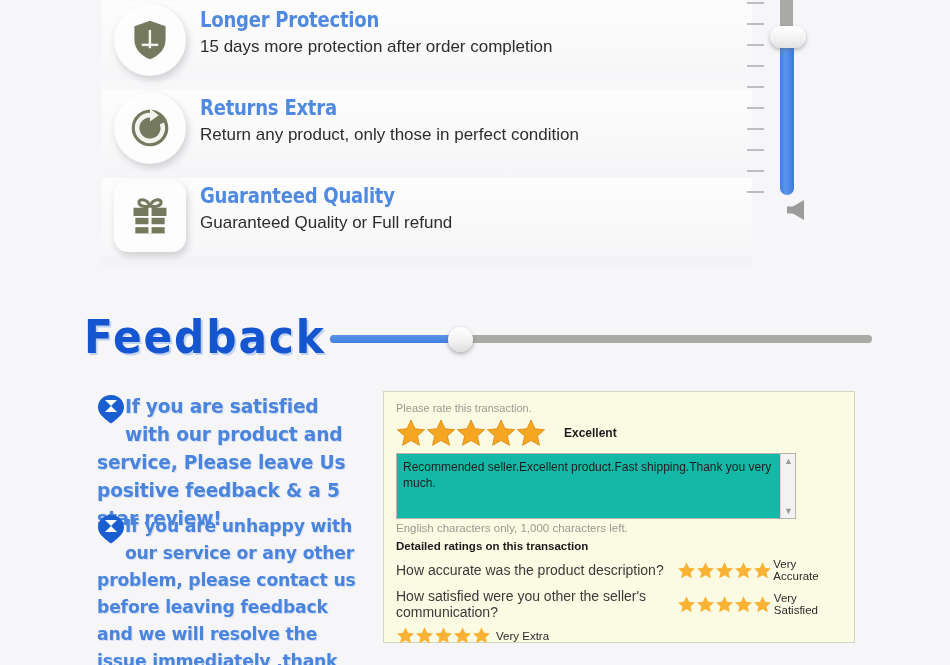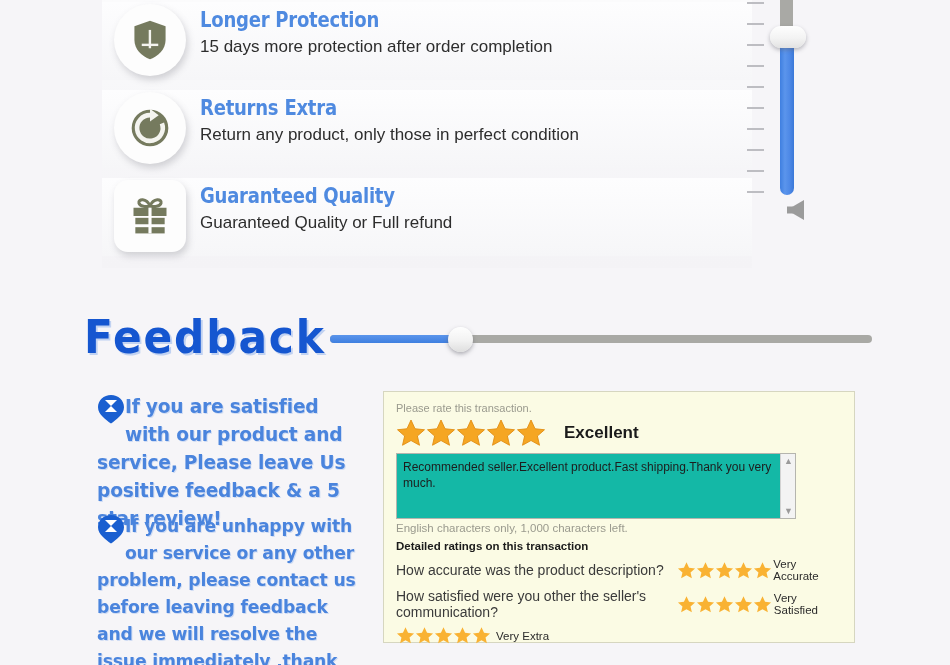--- a/index.html
+++ b/index.html
@@ -196,21 +196,21 @@
   }
   #star-row {
     display: flex;
     align-items: center;
     gap: 0px;
     margin-bottom: 5px;
   }
   .big-star { width: 30px; height: 30px; display: block; }
   #star-label {
     margin-left: 18px;
-    font-size: 17px;
+    font-size: 12px;
     font-weight: bold;
     color: #1b1b1b;
   }
   #review-box {
     position: relative;
     width: 400px; height: 66px;
     background: #14b8a6;
     border: 1px solid #b5b5ae;
     margin-bottom: 3px;
   }

